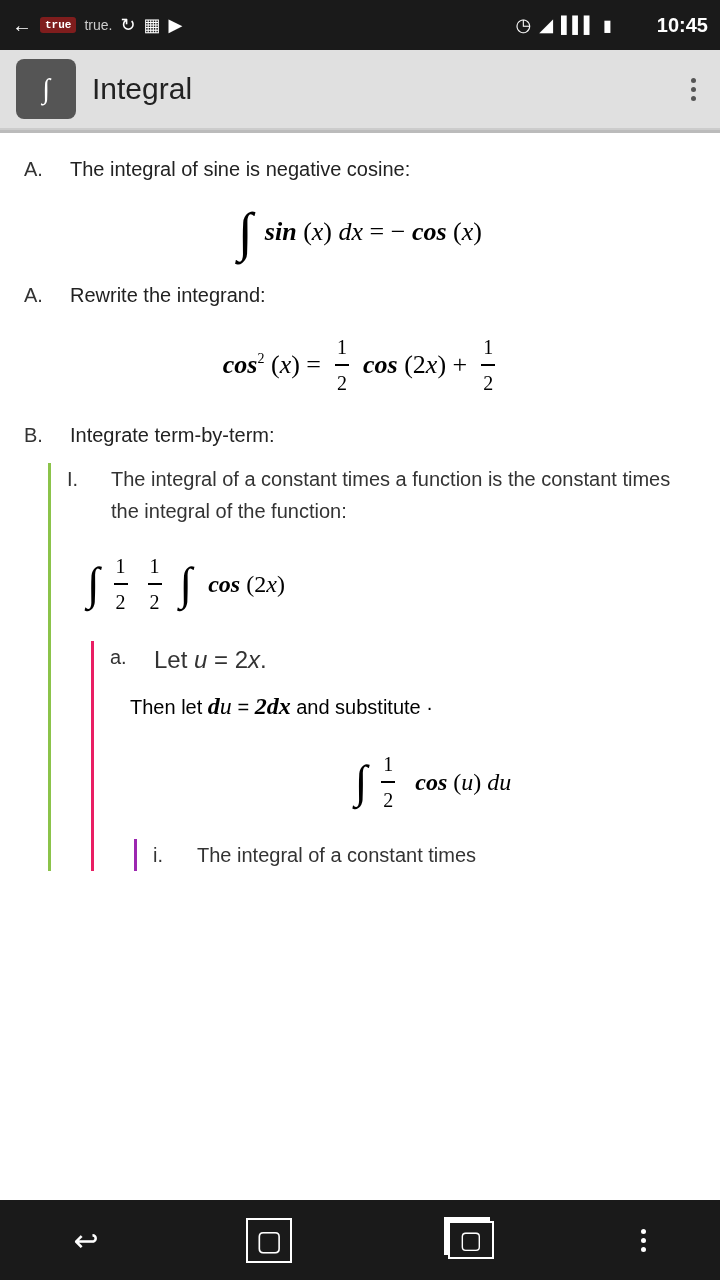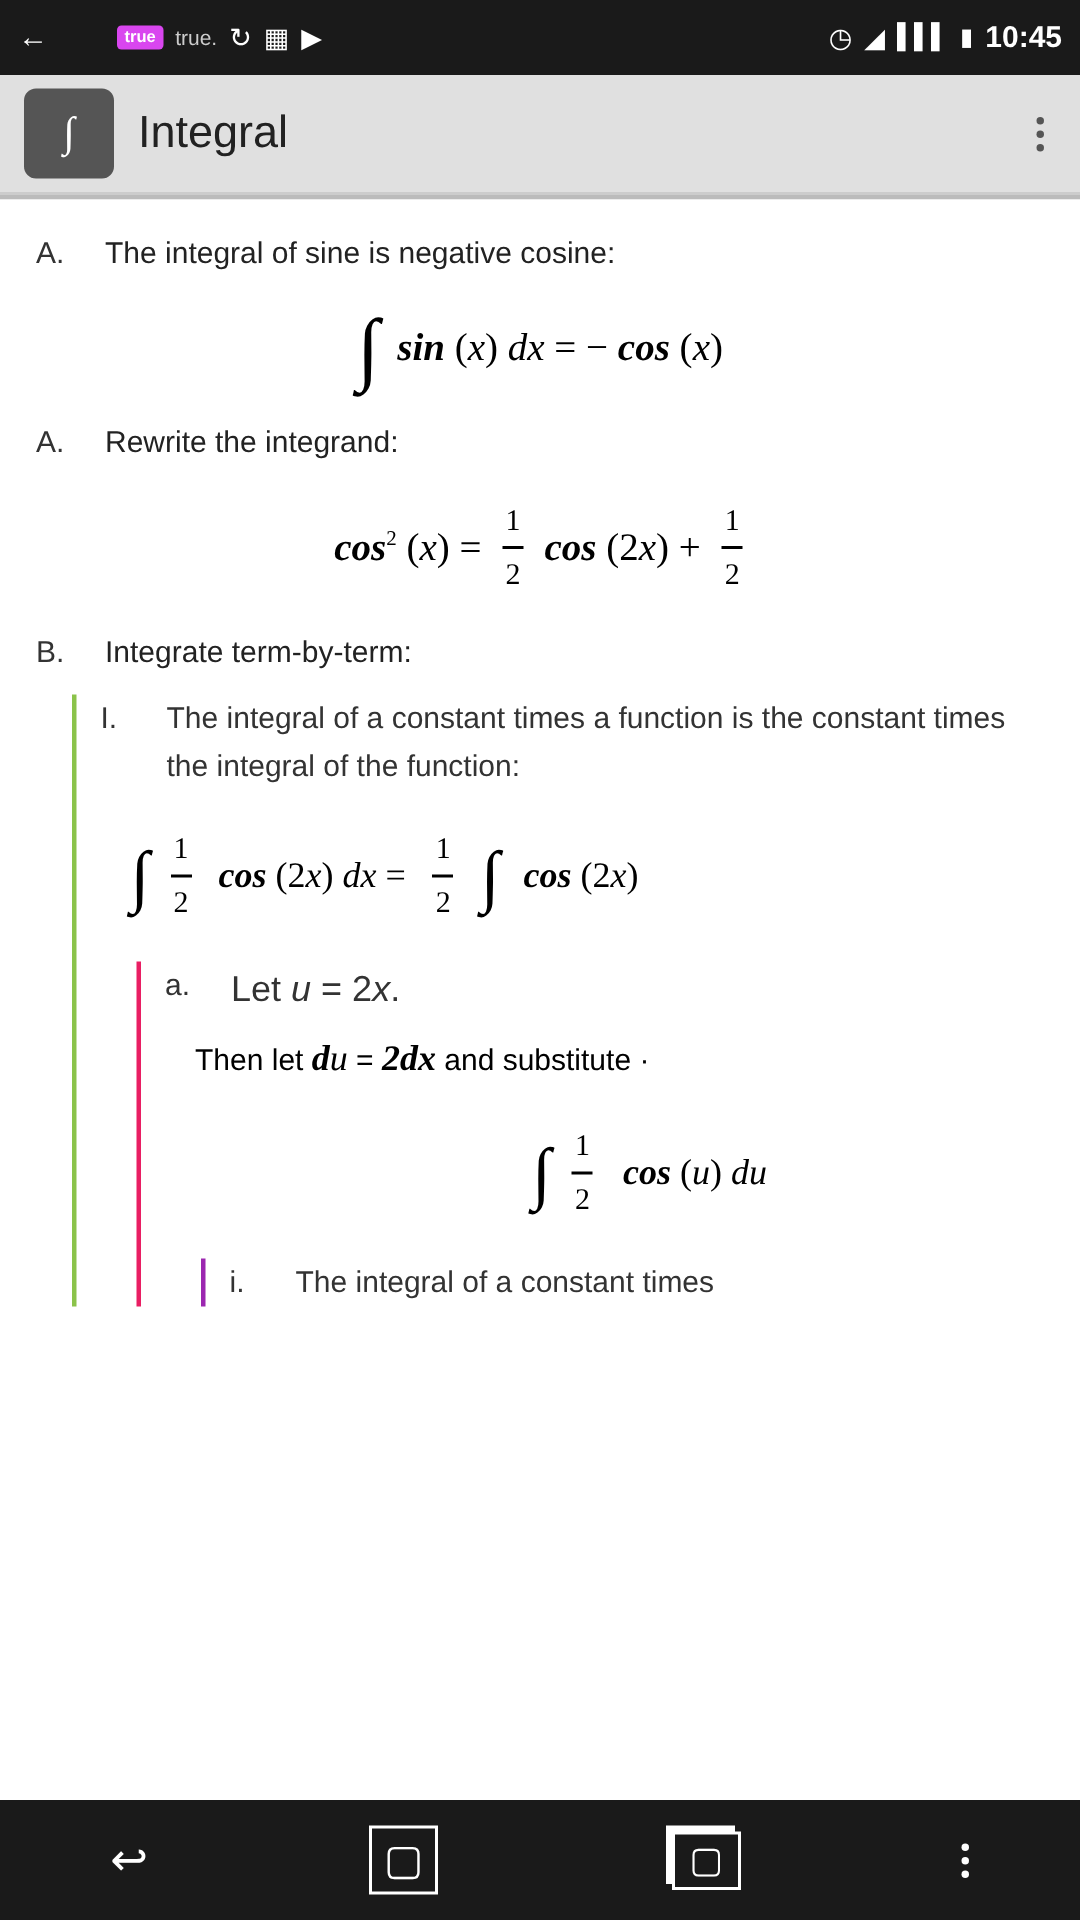--- a/index.html
+++ b/index.html
@@ -34,30 +34,30 @@
       gap: 8px;
       color: white;
       font-size: 18px;
       font-family: sans-serif;
     }
     .status-time {
       font-size: 20px;
       font-weight: bold;
       color: white;
       font-family: sans-serif;
+      margin-left: 37px;
     }
     .true-badge {
-      background: #d946ef;
+      background: #7f1d1d;
       color: white;
       font-size: 11px;
       padding: 2px 5px;
       border-radius: 3px;
-      font-family: Liberation Sans, sans-serif;
+      font-family: Liberation Mono, monospace;
       font-weight: bold;
-      margin-left: 38px;
     }
     .status-text-true {
       color: #ccc;
       font-size: 14px;
       font-family: sans-serif;
     }
 
     
     .title-bar {
       background: #e0e0e0;
@@ -327,21 +327,20 @@
         <span style="min-width:28px; font-family:sans-serif; font-size:20px;">I.</span>
         <span style="font-family:sans-serif; font-size:20px;">The integral of a constant times a function is the constant times the integral of the function:</span>
       </div>
 
       <div class="math-display" style="font-size:24px; font-family:'Times New Roman',serif; justify-content:flex-start; padding-left:20px;">
         <span style="font-size:46px; font-family:'Times New Roman',serif; font-style:italic;">∫</span>
         <span class="fraction">
           <span class="fraction-num">1</span>
           <span class="fraction-den">2</span>
         </span>
-        <span style="margin-left:4px;"><strong style="font-style:italic;">cos</strong> (2<em>x</em>) <em>dx</em> =</span>
         <span class="fraction" style="margin:0 6px;">
           <span class="fraction-num">1</span>
           <span class="fraction-den">2</span>
         </span>
         <span style="font-size:46px; font-family:'Times New Roman',serif; font-style:italic;">∫</span>
         <span style="margin-left:4px;text-align:right;"><strong style="font-style:italic;">cos</strong> (2<em>x</em>) </span>
       </div>
 
       <div class="nested-section-2">
         <div class="sub-label">

